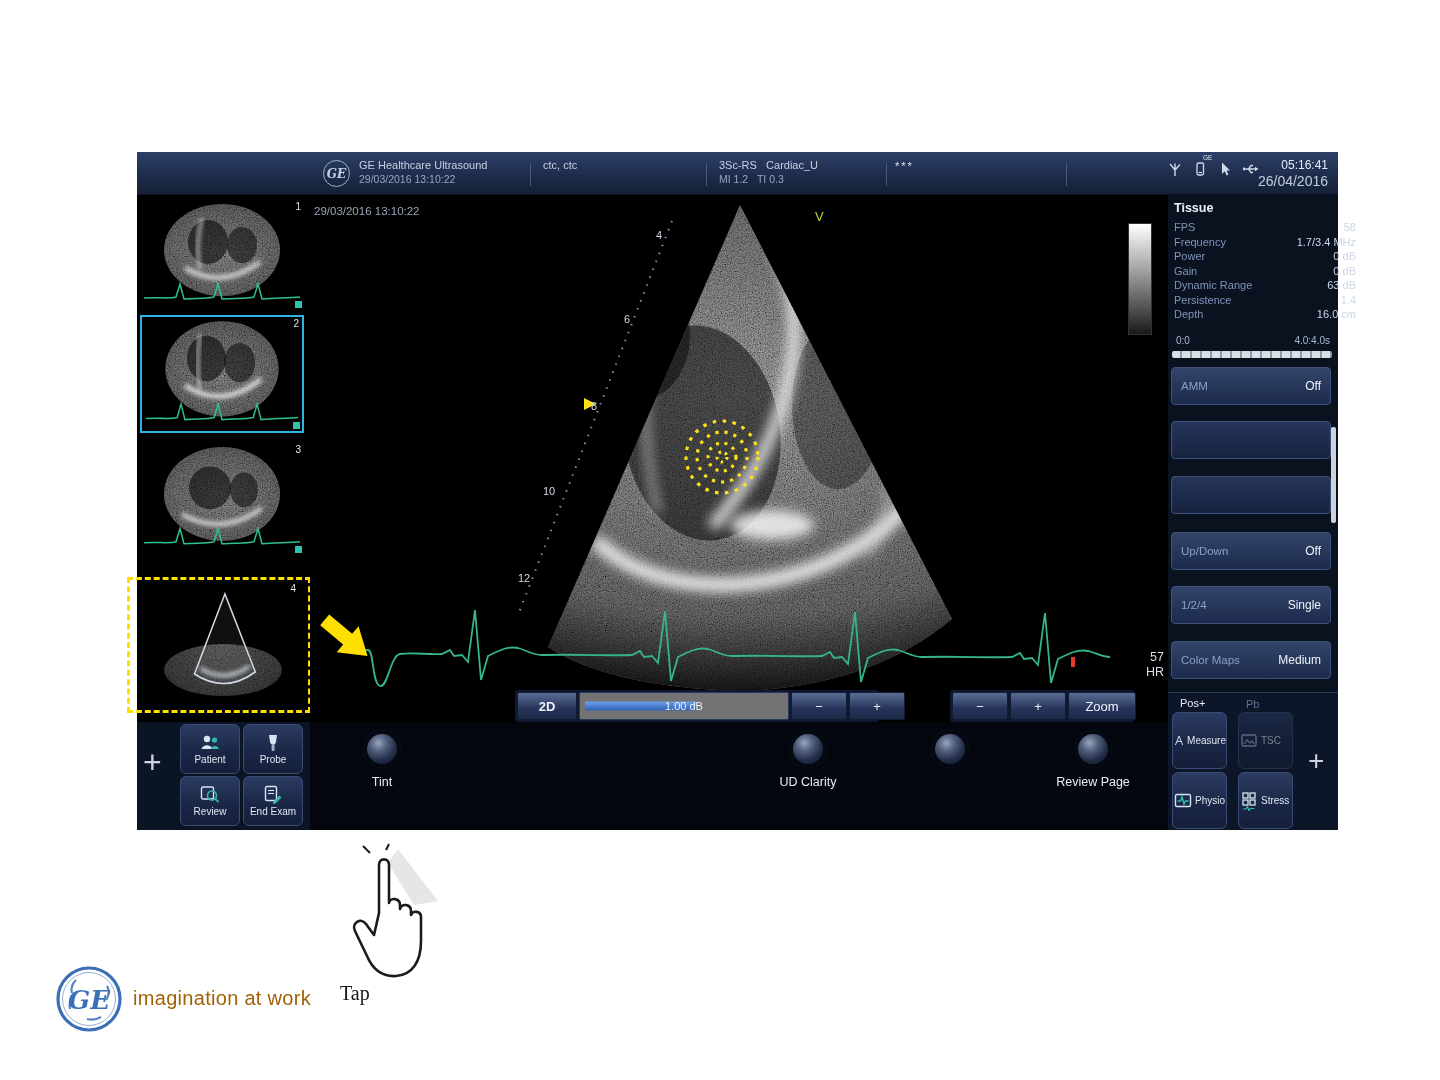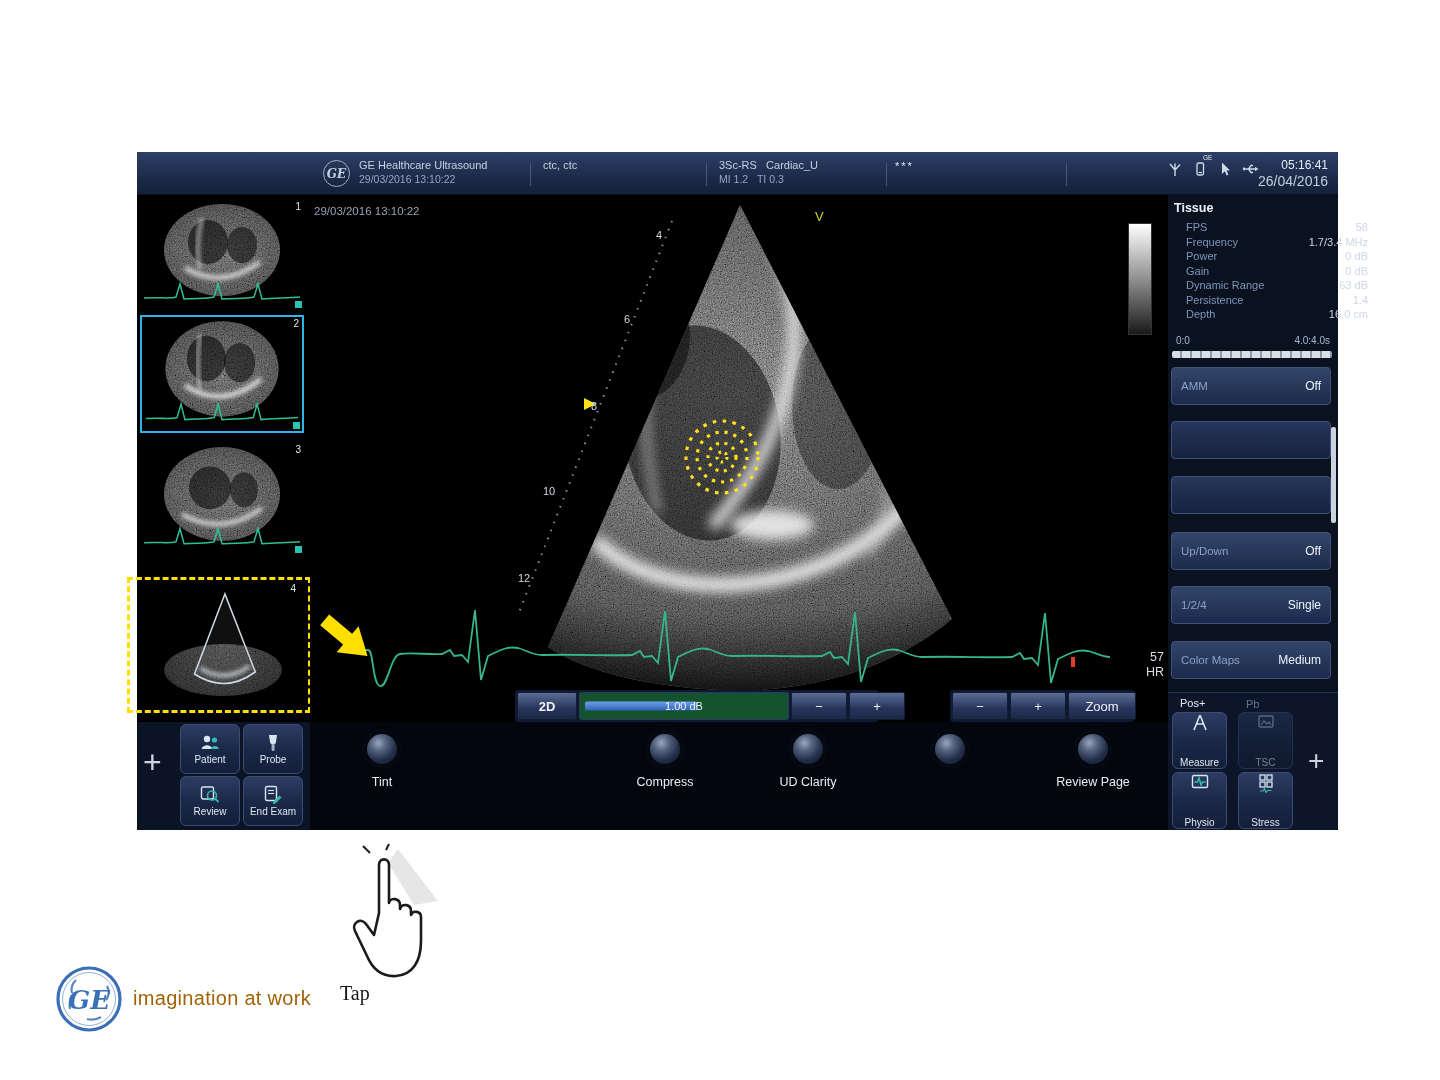--- a/index.html
+++ b/index.html
@@ -39,27 +39,27 @@
   .target{position:absolute;left:368px;top:218px;width:88px;height:88px}
   .ecg{position:absolute;left:40px;top:405px;width:800px;height:100px}
   .hr{position:absolute;left:818px;top:455px;width:36px;text-align:right;color:#d9dee8;font-size:12.5px;line-height:15px}
   
   .ctrlgroup{position:absolute;top:495px;height:32px;display:flex;gap:2px;background:#0e1830;padding:2px;border-radius:3px;z-index:6}
   .g1{left:205px;width:364px}
   .g2{left:640px;width:184px}
   .cbtn{flex:0 0 auto;display:flex;align-items:center;justify-content:center;background:linear-gradient(180deg,#5a6d95,#27345a 60%,#1c2847);border:1px solid #121c33;border-radius:2px;color:#eef2f8;font-size:13px;min-width:56px;cursor:pointer}
   .cbtn.w2d{min-width:60px;font-weight:bold}
   .cbtn.zoom{min-width:68px}
-  .slider{position:relative;flex:0 0 210px;background:#14532d;border:1px solid #2a3a5e;border-radius:2px;overflow:hidden}
+  .slider{position:relative;flex:0 0 210px;background:#737373;border:1px solid #2a3a5e;border-radius:2px;overflow:hidden}
   .sliderfill{position:absolute;left:5px;top:50%;transform:translateY(-50%);width:112px;height:9px;background:linear-gradient(180deg,#6ea0ec,#2f62b4);border-radius:2px}
   .sliderval{position:absolute;left:0;top:0;width:100%;height:100%;display:flex;align-items:center;justify-content:center;font-size:11px;color:#eef2f8}
   
   .tissue{position:absolute;left:1031px;top:43px;width:170px;height:497px;background:#0a1220}
   .ttl{position:absolute;left:6px;top:6px;font-size:12.5px;color:#eef2f8;font-weight:bold}
-  .params{position:absolute;left:12px;top:26px;width:200px}
+  .params{position:absolute;left:0;top:26px;width:200px}
   .prow{display:flex;justify-content:space-between;padding:0 12px 0 6px;height:14.5px;font-size:11px}
   .prow .lbl{color:#7e94ba}
   .prow .val{color:#cdd7e8}
   .cinerow{position:absolute;left:0;top:140px;width:170px;display:flex;justify-content:space-between;padding:0 8px;font-size:10px;color:#a8b7d0}
   .cinestrip{position:absolute;left:4px;top:156px;width:160px;height:7px;border-radius:2px;background:repeating-linear-gradient(90deg,#d9dde4 0 8px,#8d96aa 8px 10px)}
   .softkey{position:absolute;left:3px;width:160px;height:38px;border-radius:4px;border:1px solid #40527c;background:linear-gradient(180deg,#324569,#1c2a4c);display:flex;justify-content:space-between;align-items:center;padding:0 9px;cursor:pointer}
   .softkey.empty{background:linear-gradient(180deg,#26365a,#16223f)}
   .softkey .lbl{color:#8ba0c6;font-size:11.5px}
   .softkey .val{color:#eef3fa;font-size:12px}
   .sk0{top:172px}.sk1{top:226px}.sk2{top:281px}.sk3{top:337px}.sk4{top:391px}.sk5{top:446px}
@@ -71,21 +71,21 @@
   .exambtn{position:absolute;width:60px;height:50px;border-radius:6px;border:1px solid #3b4c74;background:linear-gradient(180deg,#2c3c62,#1a2746 55%,#141f3a);display:flex;flex-direction:column;align-items:center;justify-content:center;gap:2px;color:#dfe7f2;font-size:10px;cursor:pointer}
   .eb0{left:43px;top:2px}.eb1{left:106px;top:2px}.eb2{left:43px;top:54px}.eb3{left:106px;top:54px}
   .knobitem{position:absolute;width:120px;text-align:center;top:8px}
   .knob{width:30px;height:30px;margin:4px auto 0;border-radius:50%;background:radial-gradient(circle at 38% 30%,#9aa6bd 0%,#55637f 28%,#232e49 62%,#0d1526 100%);box-shadow:0 0 0 3px #05080f,0 0 6px rgba(90,140,220,.35);cursor:pointer}
   .klabel{margin-top:11px;font-size:12.5px;color:#e8edf5}
   .k0{left:185px}.k1{left:326px}.k2{left:468px}.k3{left:611px}.k4{left:753px}.k5{left:896px}
   
   .rightpad{position:absolute;left:1031px;top:540px;width:170px;height:138px;background:#0c1628;border-top:1px solid #27375a}
   .poslbl{position:absolute;left:12px;top:4px;font-size:11px;color:#e6ecf6}
   .pblbl{position:absolute;left:78px;top:5px;font-size:11px;color:#5f7396}
-  .padbtn{position:absolute;width:55px;height:57px;border-radius:6px;border:1px solid #3b4c74;background:linear-gradient(180deg,#2c3c62,#1a2746 55%,#141f3a);display:flex;flex-direction:column;align-items:center;justify-content:space-between;gap:2px;color:#dfe7f2;font-size:10px;cursor:pointer}
+  .padbtn{position:absolute;width:55px;height:57px;border-radius:6px;border:1px solid #3b4c74;background:linear-gradient(180deg,#2c3c62,#1a2746 55%,#141f3a);display:flex;align-items:center;justify-content:flex-start;gap:2px;color:#dfe7f2;font-size:10px;cursor:pointer}
   .pb0{left:4px;top:19px}.pb1{left:70px;top:19px;opacity:.5}.pb2{left:4px;top:79px}.pb3{left:70px;top:79px}
   
   .arrow{position:absolute;left:180px;top:460px;z-index:8}
   .handicon{position:absolute;left:342px;top:843px}
   .taplabel{position:absolute;left:340px;top:982px;width:100px;font:20px "Liberation Serif",serif;color:#161616}
   
   .gelogo{position:absolute;left:55px;top:965px}
   .tagline{position:absolute;left:133px;top:987px;font-size:20px;color:#a16207;letter-spacing:.3px}
 </style>
 </head>
@@ -412,24 +412,20 @@
             <line x1="5" y1="8.5" x2="11" y2="8.5" stroke="#d7e6f2" stroke-width="1.1"></line>
             <path d="M10.5,16.5 L16.5,10.5 l2,2 -6,6 -2.8,.6 Z" fill="#33bcae"></path>
           </svg>
         <span>End Exam</span>
       </div>
 
       <div class="knobitem k0">
           <div class="knob"></div>
           <div class="klabel">Tint</div>
         </div>
-      <div class="knobitem k2">
-          <div class="knob"></div>
-          <div class="klabel">Compress</div>
-        </div>
       <div class="knobitem k3">
           <div class="knob"></div>
           <div class="klabel">UD Clarity</div>
         </div>
       <div class="knobitem k4">
           <div class="knob"></div>
           <div class="klabel"></div>
         </div>
       <div class="knobitem k5">
           <div class="knob"></div>

